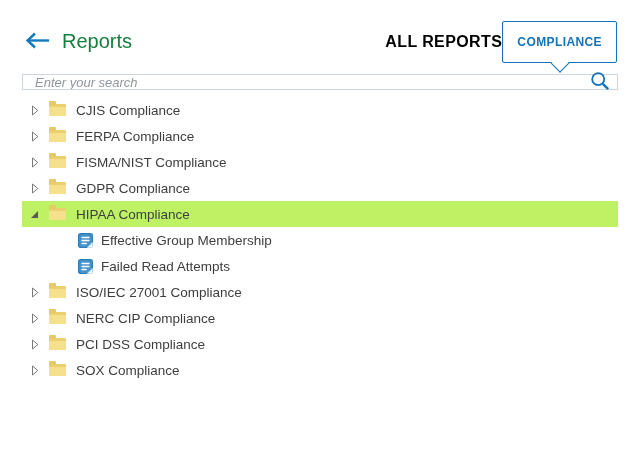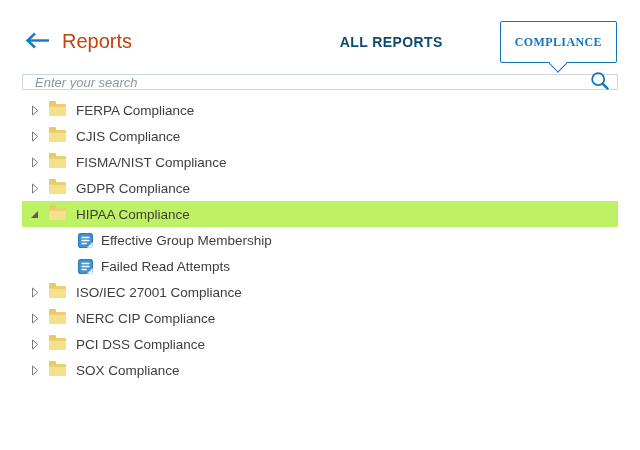--- a/index.html
+++ b/index.html
@@ -13,40 +13,39 @@
 
   
   .header { position: relative; height: 74px; }
   .back-btn {
     position: absolute; left: 24px; top: 33px;
     width: 26px; height: 18px; cursor: pointer;
     display: flex; align-items: center; justify-content: center;
   }
   .page-title {
     position: absolute; left: 62px; top: 30px;
-    font-size: 20px; color: #c2410c;
+    font-size: 20px; color: #15803d;
   }
 
   .tabs {
     position: absolute; top: 21px; right: 23px;
     display: flex; align-items: center; height: 42px;
   }
   .tab-all {
-    font-size: 14px; font-weight: bold; color: #0c4a6e;
-    letter-spacing: 0.4px; margin-right: 30px; cursor: pointer;
+    font-size: 16px; font-weight: bold; color: #000000;
+    letter-spacing: 0.4px; cursor: pointer;
     background: none; border: none; font-family: inherit;
   }
   .tab-compliance {
     position: relative; height: 42px; min-width: 105px;
     background: #fff; border: 1.5px solid #1274bd; border-radius: 2px;
     display: flex; align-items: center; justify-content: center;
     font-size: 12px; font-weight: bold; color: #1274bd;
     letter-spacing: 0.4px; padding: 0 14px; cursor: pointer;
-    font-family: Liberation Serif, serif;
-    margin-left: 27px;
+    font-family: Liberation Sans, sans-serif;
   }
   .tab-caret {
     position: absolute; bottom: -7.5px; left: 50%;
     width: 13px; height: 13px; background: #fff;
     border-right: 1.5px solid #1274bd; border-bottom: 1.5px solid #1274bd;
     transform: translateX(-50%) rotate(45deg);
   }
 
   
   .search-box {
@@ -135,31 +134,31 @@
 
 <div class="tree">
 
   <div class="tree-row">
     <span class="expander">
       <svg width="8" height="11" viewBox="0 0 8 11">
           <path d="M1.5 1 L6.8 5.5 L1.5 10 Z" fill="#ffffff" stroke="#7a7a7a" stroke-width="1"></path>
         </svg>
     </span>
     <span class="folder-icon"></span>
+    <span class="row-label">CJIS Compliance</span>
+  </div>
+
+  <div class="tree-row">
+    <span class="expander">
+      <svg width="8" height="11" viewBox="0 0 8 11">
+          <path d="M1.5 1 L6.8 5.5 L1.5 10 Z" fill="#ffffff" stroke="#7a7a7a" stroke-width="1"></path>
+        </svg>
+    </span>
+    <span class="folder-icon"></span>
     <span class="row-label">FERPA Compliance</span>
-  </div>
-
-  <div class="tree-row">
-    <span class="expander">
-      <svg width="8" height="11" viewBox="0 0 8 11">
-          <path d="M1.5 1 L6.8 5.5 L1.5 10 Z" fill="#ffffff" stroke="#7a7a7a" stroke-width="1"></path>
-        </svg>
-    </span>
-    <span class="folder-icon"></span>
-    <span class="row-label">CJIS Compliance</span>
   </div>
 
   <div class="tree-row">
     <span class="expander">
       <svg width="8" height="11" viewBox="0 0 8 11">
           <path d="M1.5 1 L6.8 5.5 L1.5 10 Z" fill="#ffffff" stroke="#7a7a7a" stroke-width="1"></path>
         </svg>
     </span>
     <span class="folder-icon"></span>
     <span class="row-label">FISMA/NIST Compliance</span>

